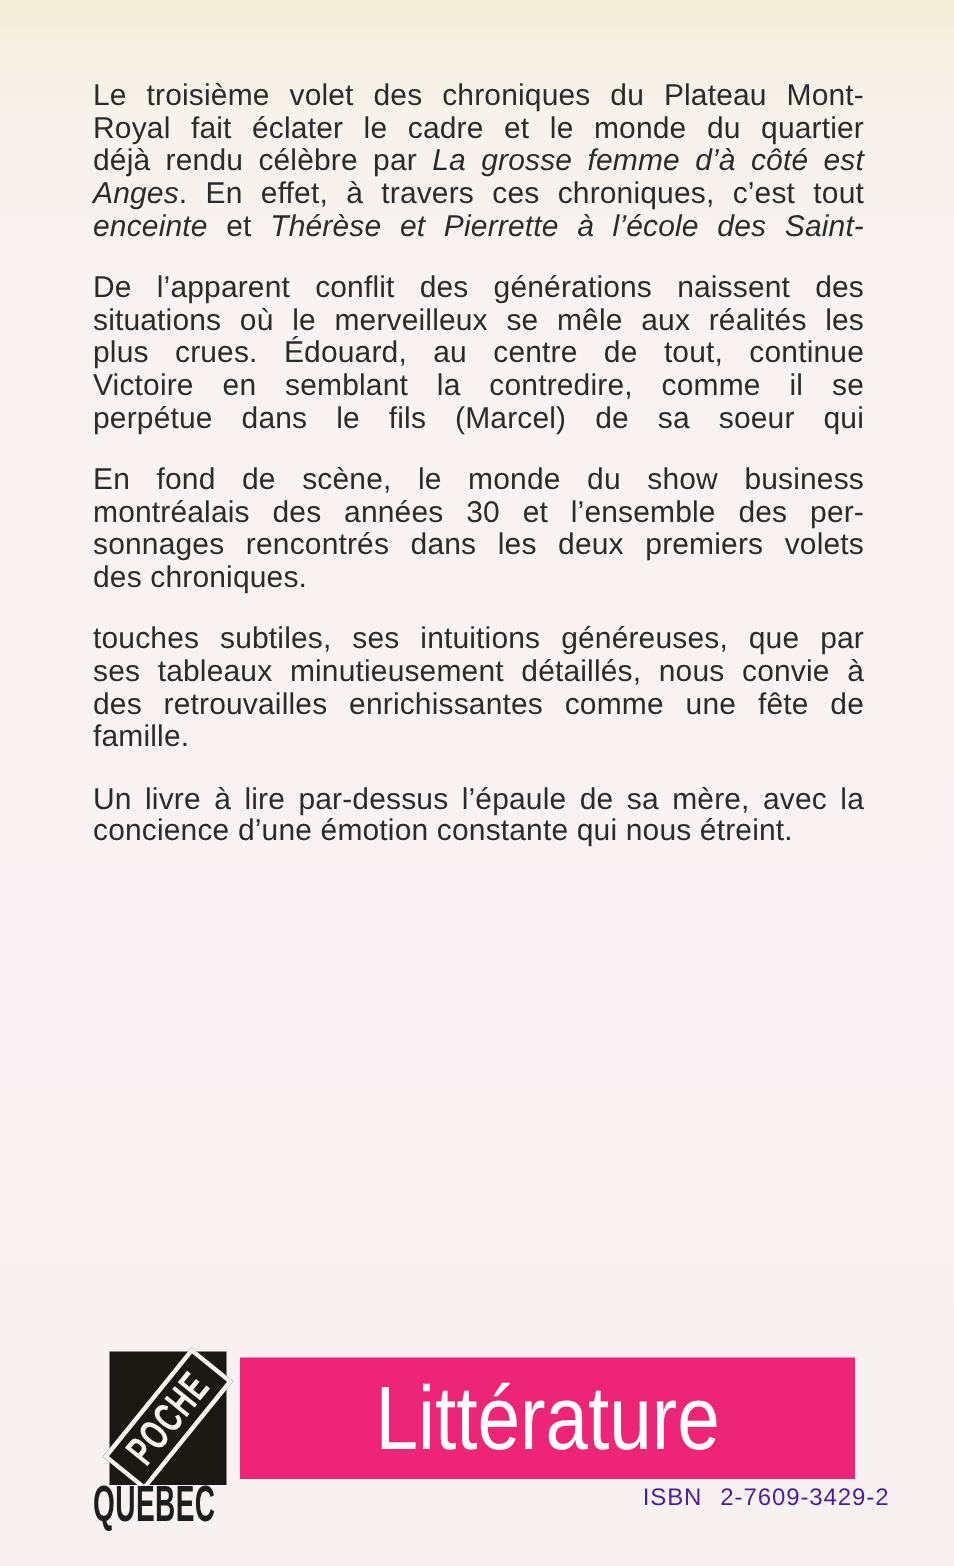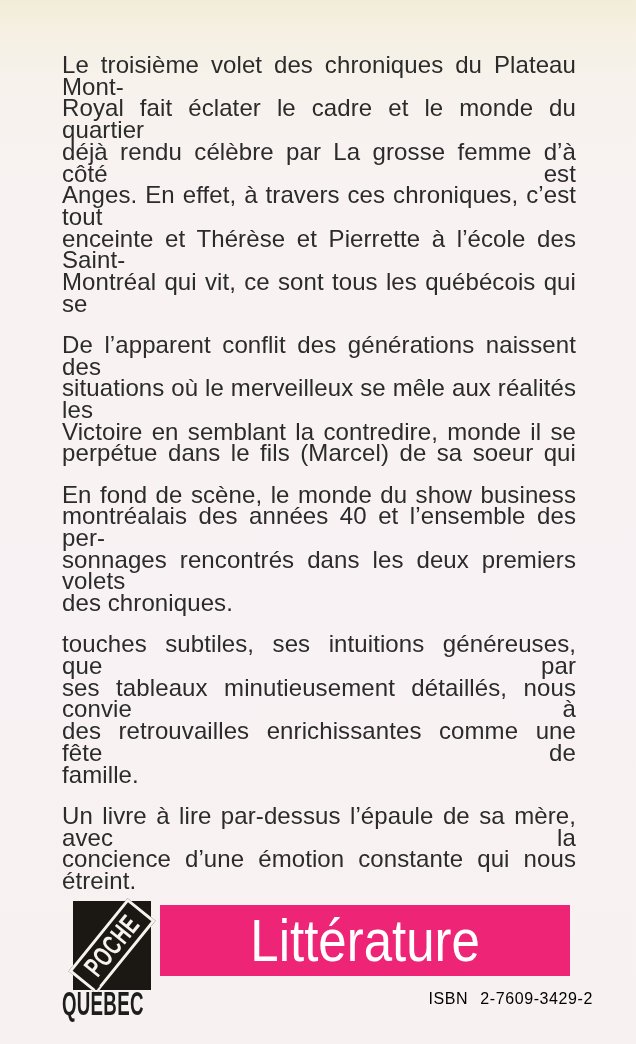--- a/index.html
+++ b/index.html
@@ -4,26 +4,26 @@
 <style>
   html,body{margin:0;padding:0;}
   body{
     width:636px;height:1044px;position:relative;overflow:hidden;
     font-family:"Liberation Sans","DejaVu Sans",sans-serif;
     background:linear-gradient(180deg,#f2edd7 0%,#f5f0e2 3%,#f7f2ec 8%,#f8f2f2 18%,#f8f2f4 60%,#f7f1f1 100%);
   }
   
   .synopsis{
     position:absolute;left:62px;top:54px;width:514px;
-    font-size:24px;line-height:21.7px;color:#2b2b2b;letter-spacing:0.1px;
+    font-size:20px;line-height:21.7px;color:#2b2b2b;letter-spacing:0.1px;
   }
   .para{margin:0 0 19.5px 0;}
   .line{text-align:justify;text-align-last:justify;}
   .line.end{text-align-last:left;}
-  .it{margin-top:20px;}
+  .it{font-style:italic;margin-top:20px;}
   
   .logo-square{
     position:absolute;left:73px;top:901px;width:78px;height:89px;
     background:#1b1713;
   }
   .poche-plate{
     position:absolute;left:50%;top:50%;width:94px;height:36px;
     transform:translate(-50%,-50%) rotate(-51deg);
     background:#1b1713;border:3px solid #f6f2ec;box-sizing:border-box;
     display:flex;align-items:center;justify-content:center;
@@ -31,54 +31,54 @@
   .poche-label{
     font-size:28px;font-weight:700;color:#f6f2ec;line-height:1;
     transform:scaleX(0.66);letter-spacing:1px;white-space:nowrap;
   }
   .quebec-label{
     position:absolute;left:62px;top:986px;
     font-size:34px;font-weight:700;color:#1d1d1d;line-height:1;
     transform:scaleX(0.55);transform-origin:0 0;letter-spacing:0.5px;white-space:nowrap;
   }
   .category-banner{
-    position:absolute;left:160px;top:905px;width:410px;height:71px;
+    position:absolute;left:160px;top:905px;width:410px;height:81px;
     background:#ee2577;display:flex;align-items:center;justify-content:center;
   }
   .category-label{
     font-size:60px;font-weight:400;color:#ffffff;line-height:1;
     transform:scaleX(0.85);white-space:nowrap;
   }
   .isbn-row{
     position:absolute;right:43px;top:990px;
     display:flex;gap:12px;align-items:baseline;
-    font-size:16px;color:#000000;letter-spacing:0.6px;white-space:nowrap;
+    font-size:16px;color:#4c1d95;letter-spacing:0.6px;white-space:nowrap;
   }
 </style>
 </head>
 <body>
 
 <div class="synopsis">
     <div class="para">
       <div class="line"><span>Le troisième volet des chroniques du Plateau Mont-</span></div>
       <div class="line"><span>Royal fait éclater le cadre et le monde du quartier</span></div>
       <div class="line"><span>déjà rendu célèbre par </span><span class="it">La grosse femme d’à côté est</span></div>
       <div class="line"><span class="it">Anges</span><span>. En effet, à travers ces chroniques, c’est tout</span></div>
       <div class="line"><span class="it">enceinte</span><span> et </span><span class="it">Thérèse et Pierrette à l’école des Saint-</span></div>
-      <div class="line"><span>Montréal qui vit, ce sont tous les québécois qui se</span></div>
     </div>
     <div class="para">
       <div class="line"><span>De l’apparent conflit des générations naissent des</span></div>
       <div class="line"><span>situations où le merveilleux se mêle aux réalités les</span></div>
-      <div class="line"><span>Victoire en semblant la contredire, monde il se</span></div>
+      <div class="line"><span>plus crues. Édouard, au centre de tout, continue</span></div>
+      <div class="line"><span>Victoire en semblant la contredire, comme il se</span></div>
       <div class="line"><span>perpétue dans le fils (Marcel) de sa soeur qui</span></div>
     </div>
     <div class="para">
       <div class="line"><span>En fond de scène, le monde du show business</span></div>
-      <div class="line"><span>montréalais des années 40 et l’ensemble des per-</span></div>
+      <div class="line"><span>montréalais des années 30 et l’ensemble des per-</span></div>
       <div class="line"><span>sonnages rencontrés dans les deux premiers volets</span></div>
       <div class="line end"><span>des chroniques.</span></div>
     </div>
     <div class="para">
       <div class="line"><span>touches subtiles, ses intuitions généreuses, que par</span></div>
       <div class="line"><span>ses tableaux minutieusement détaillés, nous convie à</span></div>
       <div class="line"><span>des retrouvailles enrichissantes comme une fête de</span></div>
       <div class="line end"><span>famille.</span></div>
     </div>
     <div class="para">

